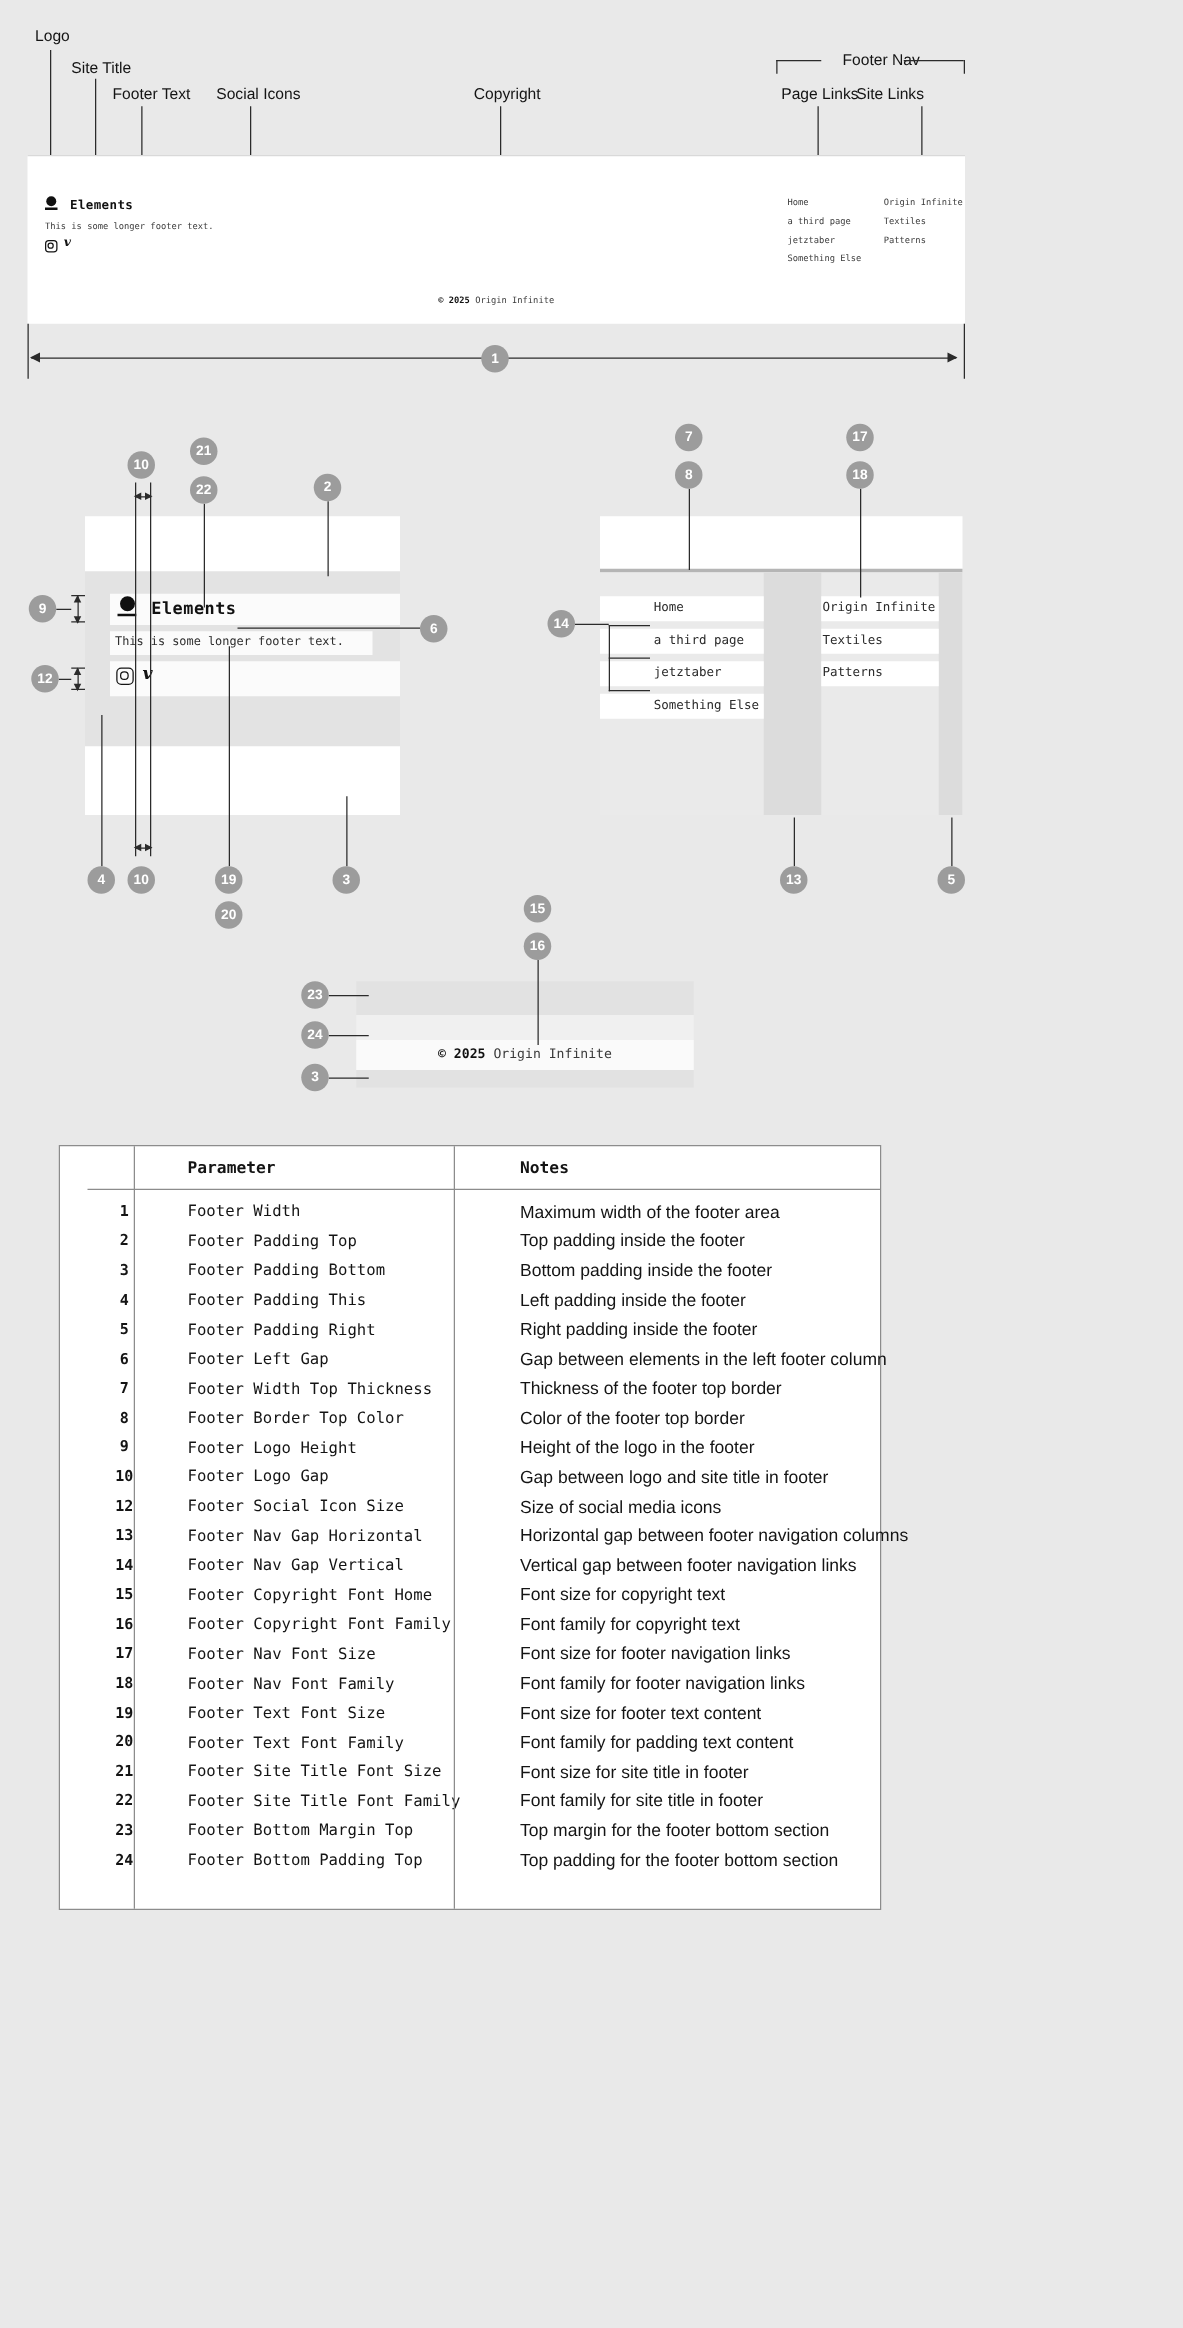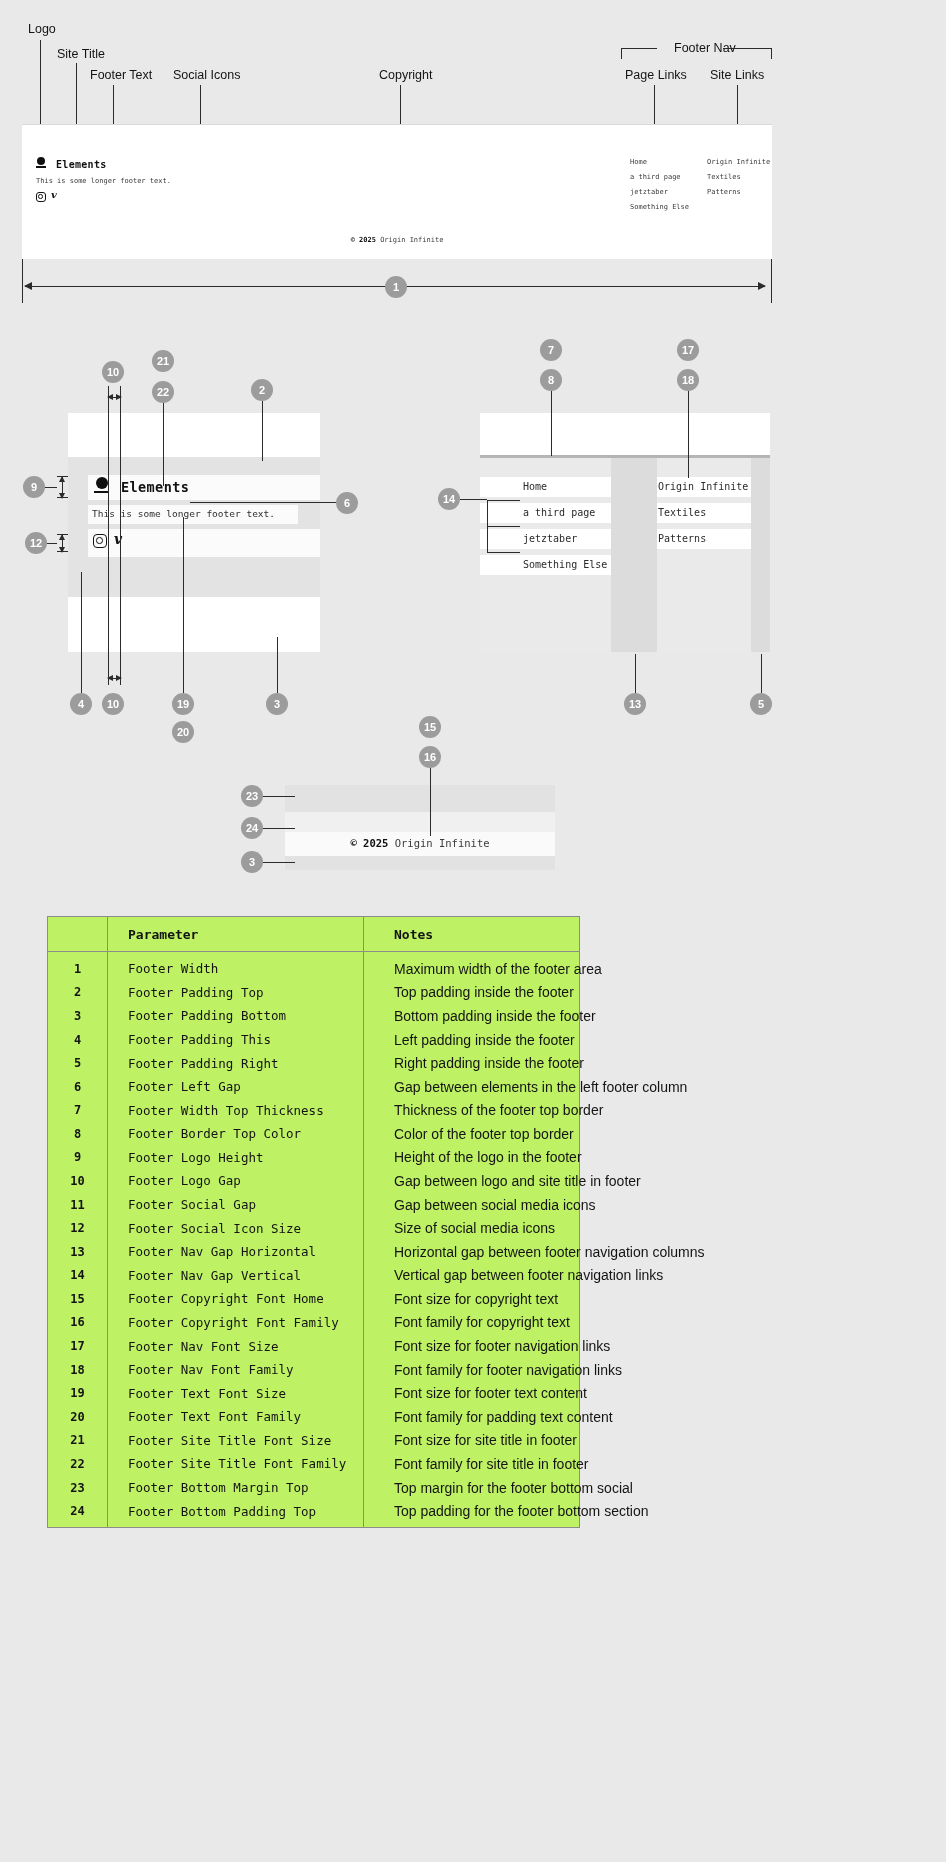--- a/index.html
+++ b/index.html
@@ -71,22 +71,22 @@
                    font-family:"DejaVu Sans Mono","Liberation Mono",monospace;white-space:nowrap;}
   .panel-links.col1 div{padding-left:43px;}
   .panel-links.col2 div{padding-left:1px;}
 
   
   .copy-zoom{position:absolute;left:285px;top:785px;width:270px;height:85px;}
   .copy-zoom .txt{position:absolute;left:0;right:0;text-align:center;font-size:10.5px;color:#3a3a3a;}
   .copy-zoom .txt b{color:#111;}
 
   
-  .param-table{position:absolute;left:47px;top:916px;width:533px;height:612px;
-               border:1px solid #8c8c8c;background:#bef264;box-sizing:border-box;}
+  .param-table{position:absolute;left:47px;top:916px;width:658px;height:612px;
+               border:1px solid #8c8c8c;background:#ffffff;box-sizing:border-box;padding-left:22px;}
   .t-sep{position:absolute;top:0;width:1px;height:100%;background:#8c8c8c;}
   .t-head{display:grid;grid-template-columns:59px 256px 333px;height:34px;align-items:center;
           border-bottom:1px solid #8c8c8c;}
   .t-head .h{font-family:"DejaVu Sans Mono","Liberation Mono",monospace;font-weight:bold;font-size:13px;}
   .t-head .h.p{padding-left:21px;} .t-head .h.n{padding-left:31px;}
   .t-body{padding-top:5px;}
   .t-row{display:grid;grid-template-columns:59px 256px 333px;height:23.58px;align-items:center;}
   .t-num{text-align:center;font-family:"DejaVu Sans Mono","Liberation Mono",monospace;
          font-weight:bold;font-size:12px;}
   .t-param{padding-left:21px;font-family:"DejaVu Sans Mono","Liberation Mono",monospace;
@@ -98,21 +98,21 @@
 
 <div class="canvas">
 
   <div class="lbl" style="left:28px;top:22px">Logo</div>
   <div class="lbl" style="left:57px;top:47px">Site Title</div>
   <div class="lbl" style="left:90px;top:68px">Footer Text</div>
   <div class="lbl" style="left:173px;top:68px">Social Icons</div>
   <div class="lbl" style="left:379px;top:68px">Copyright</div>
   <div class="lbl" style="left:674px;top:41px">Footer Nav</div>
   <div class="lbl" style="left:625px;top:68px">Page Links</div>
-  <div class="lbl" style="left:710px;top:68px">Site Links</div>
+  <div class="lbl" style="left:685px;top:68px">Site Links</div>
 
   <div class="vl" style="left:40px;top:40px;height:118px"></div>
   <div class="vl" style="left:76px;top:63px;height:103px"></div>
   <div class="vl" style="left:113px;top:85px;height:98px"></div>
   <div class="vl" style="left:200px;top:85px;height:112px"></div>
   <div class="hl" style="left:66px;top:197px;width:134px"></div>
   <div class="vl" style="left:400px;top:85px;height:152px"></div>
   <div class="hl" style="left:621px;top:48px;width:36px"></div>
   <div class="hl" style="left:723px;top:48px;width:48px"></div>
   <div class="vl" style="left:621px;top:48px;height:11px"></div>
@@ -309,25 +309,20 @@
           <div class="t-num">9</div>
           <div class="t-param">Footer Logo Height</div>
           <div class="t-notes">Height of the logo in the footer</div>
         </div>
         <div class="t-row">
           <div class="t-num">10</div>
           <div class="t-param">Footer Logo Gap</div>
           <div class="t-notes">Gap between logo and site title in footer</div>
         </div>
         <div class="t-row">
-          <div class="t-num">11</div>
-          <div class="t-param">Footer Social Gap</div>
-          <div class="t-notes">Gap between social media icons</div>
-        </div>
-        <div class="t-row">
           <div class="t-num">12</div>
           <div class="t-param">Footer Social Icon Size</div>
           <div class="t-notes">Size of social media icons</div>
         </div>
         <div class="t-row">
           <div class="t-num">13</div>
           <div class="t-param">Footer Nav Gap Horizontal</div>
           <div class="t-notes">Horizontal gap between footer navigation columns</div>
         </div>
         <div class="t-row">
@@ -371,21 +366,21 @@
           <div class="t-notes">Font size for site title in footer</div>
         </div>
         <div class="t-row">
           <div class="t-num">22</div>
           <div class="t-param">Footer Site Title Font Family</div>
           <div class="t-notes">Font family for site title in footer</div>
         </div>
         <div class="t-row">
           <div class="t-num">23</div>
           <div class="t-param">Footer Bottom Margin Top</div>
-          <div class="t-notes">Top margin for the footer bottom social</div>
+          <div class="t-notes">Top margin for the footer bottom section</div>
         </div>
         <div class="t-row">
           <div class="t-num">24</div>
           <div class="t-param">Footer Bottom Padding Top</div>
           <div class="t-notes">Top padding for the footer bottom section</div>
         </div>
       </div>
   </div>
 
 </div>

